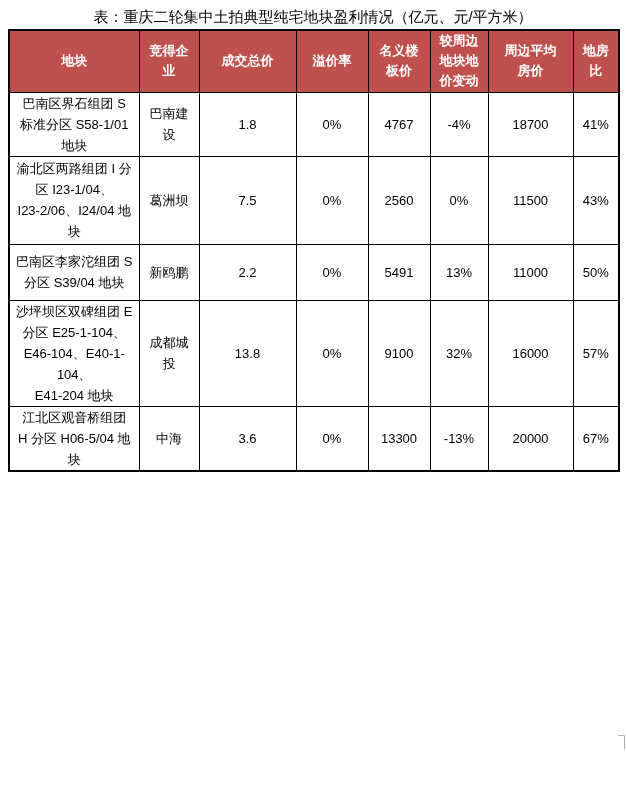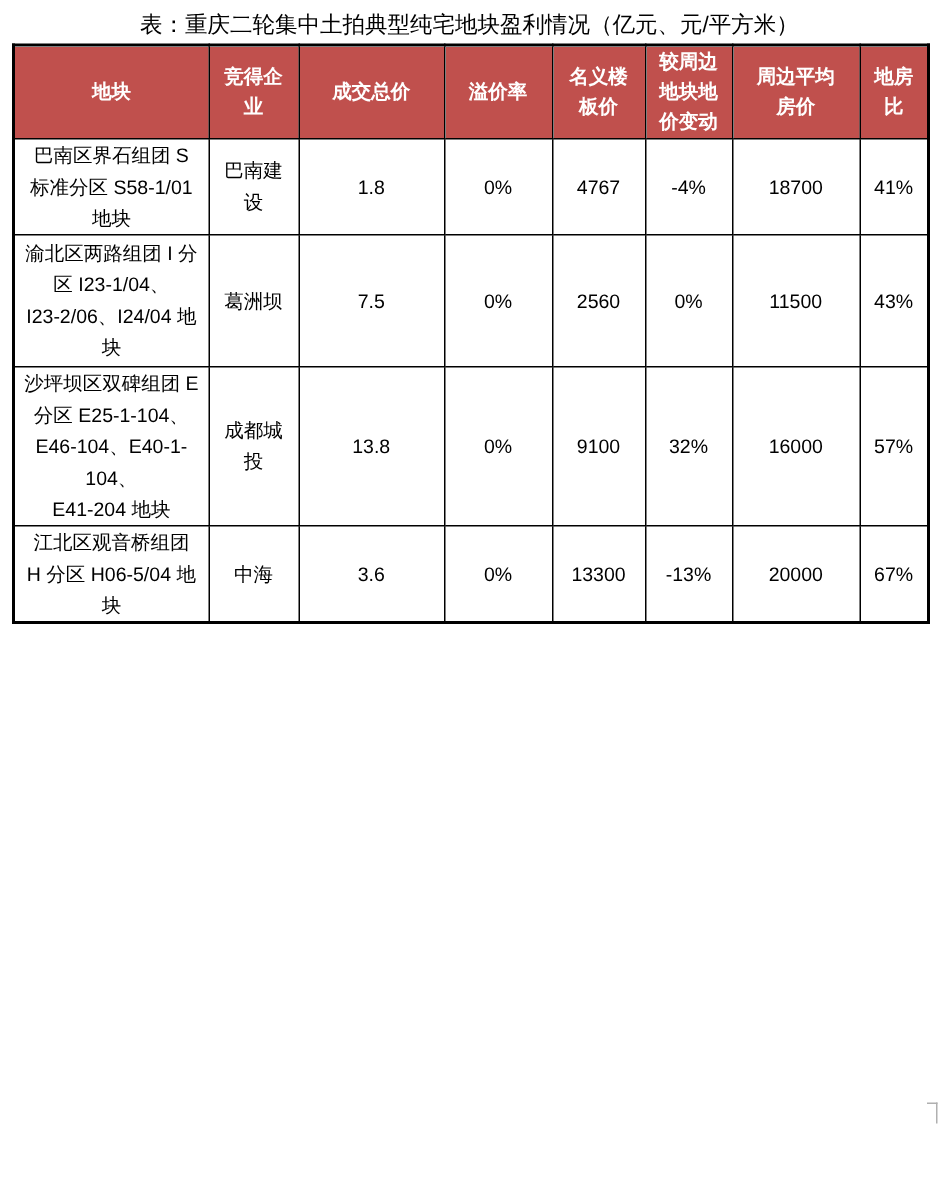--- a/index.html
+++ b/index.html
@@ -113,20 +113,31 @@
 I23-2/06、I24/04 地
 块</td>
         <td>葛洲坝</td>
         <td>7.5</td>
         <td>0%</td>
         <td>2560</td>
         <td>0%</td>
         <td>11500</td>
         <td>43%</td>
       </tr>
+      <tr style="height:56px">
+        <td>巴南区李家沱组团 S
+分区 S39/04 地块</td>
+        <td>新鸥鹏</td>
+        <td>2.2</td>
+        <td>0%</td>
+        <td>5491</td>
+        <td>13%</td>
+        <td>11000</td>
+        <td>50%</td>
+      </tr>
       <tr style="height:87px">
         <td>沙坪坝区双碑组团 E
 分区 E25-1-104、
 E46-104、E40-1-104、
 E41-204 地块</td>
         <td>成都城
 投</td>
         <td>13.8</td>
         <td>0%</td>
         <td>9100</td>

